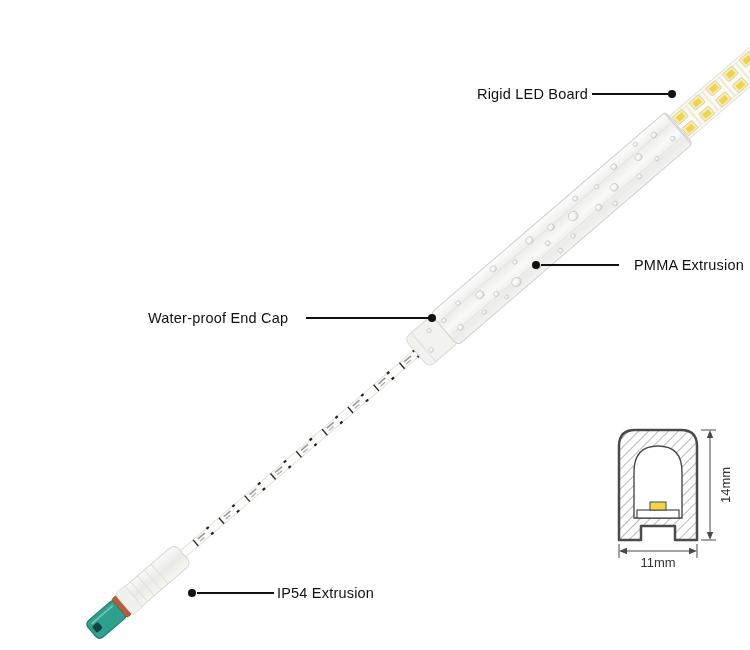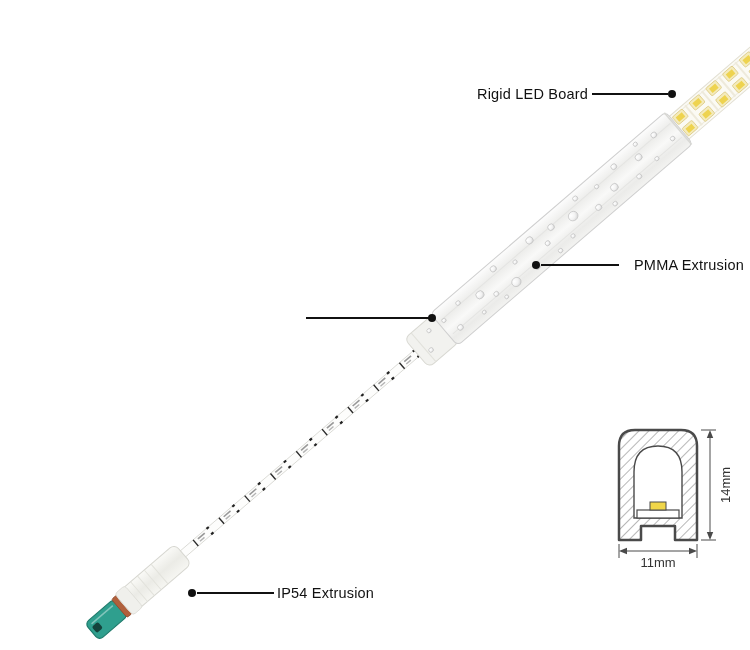--- a/index.html
+++ b/index.html
@@ -178,20 +178,21 @@
   </svg>
 
   <span class="callout-text" style="left:455px; top:86px; width:133px; text-align:right;">Rigid LED Board</span>
   <div class="callout-line" style="left:592px; top:93px; width:76px;"></div>
   <div class="callout-dot" style="left:668px; top:90px;"></div>
 
   <span class="callout-text" style="left:622px; top:257px;margin-left:12px;">PMMA Extrusion</span>
   <div class="callout-line" style="left:541px; top:264px; width:78px;"></div>
   <div class="callout-dot" style="left:532px; top:261px;"></div>
 
+  <span class="callout-text" style="left:148px; top:310px;">Water-proof End Cap</span>
   <div class="callout-line" style="left:306px; top:317px; width:123px;"></div>
   <div class="callout-dot" style="left:428px; top:314px;"></div>
 
   <span class="callout-text" style="left:277px; top:585px;">IP54 Extrusion</span>
   <div class="callout-line" style="left:197px; top:592px; width:77px;"></div>
   <div class="callout-dot" style="left:188px; top:589px;"></div>
 
 </div>
 
 </body></html>

